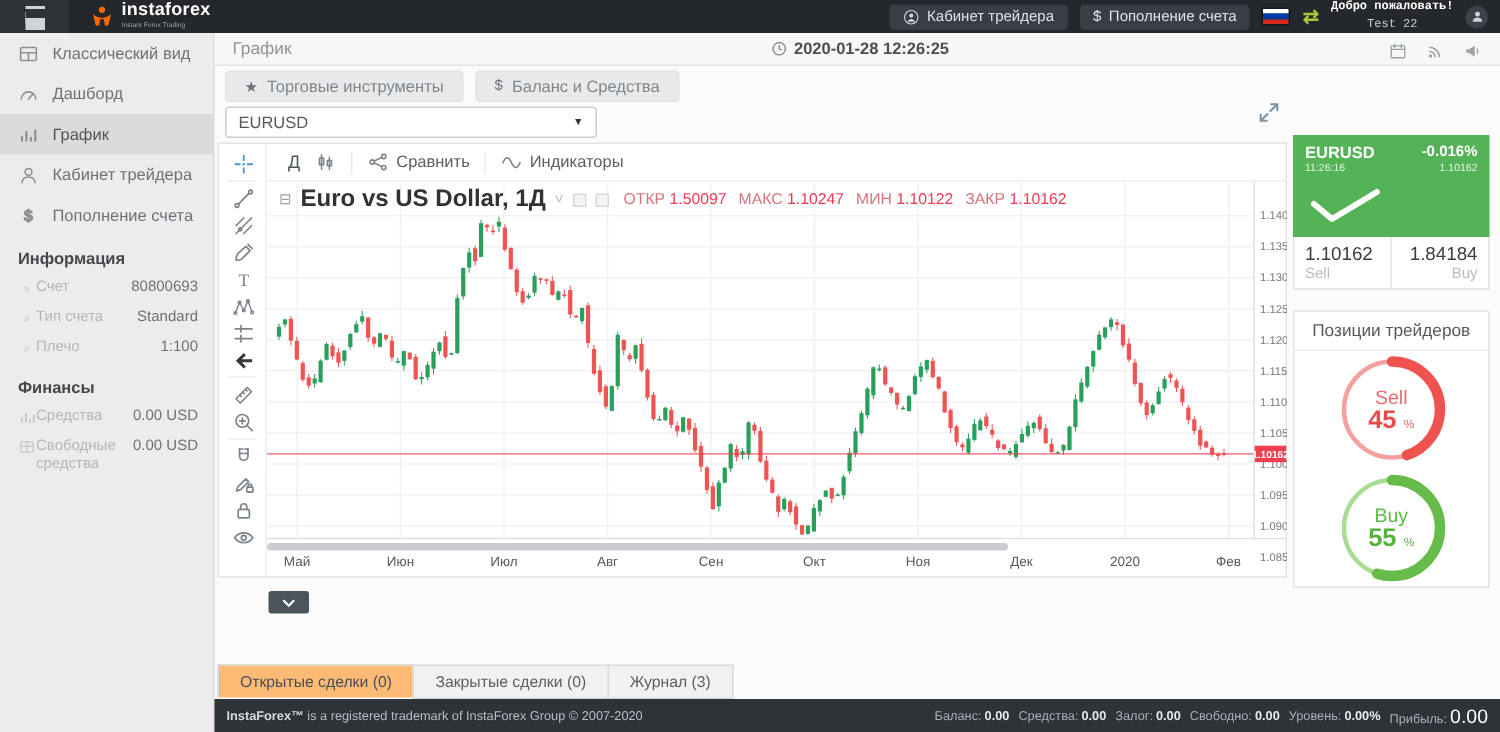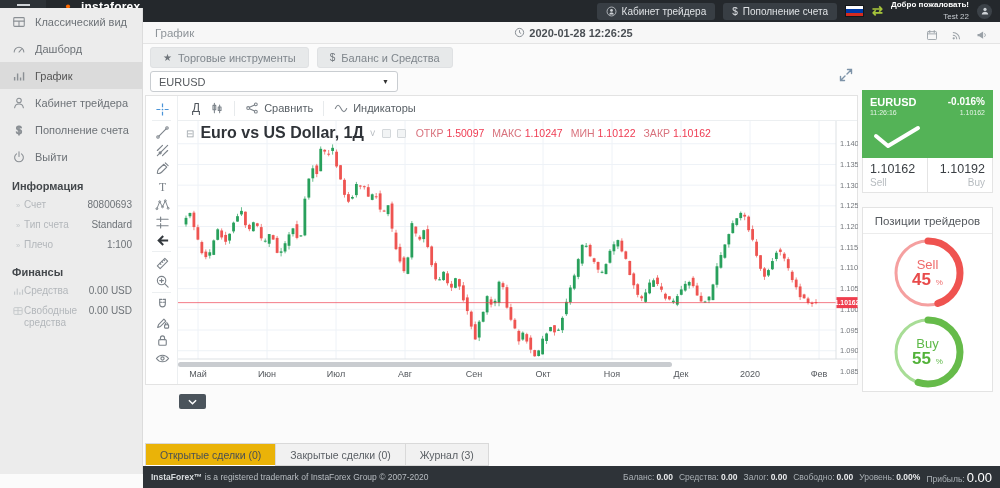--- a/index.html
+++ b/index.html
@@ -17,28 +17,28 @@
   .brand-text{line-height:9px;}
   .brand-name{font-size:12px;font-weight:700;color:#fff;letter-spacing:.2px;}
   .brand-tag{font-size:4.5px;color:#9aa1a7;display:block;margin-top:1px;}
   .topbar-right{margin-left:auto;display:flex;align-items:center;gap:8px;padding-right:8px;}
   .tb-btn{display:flex;align-items:center;gap:5px;background:#383e44;border-radius:3px;
           padding:2px 9px;font-size:10px;color:#dfe2e5;height:17px;cursor:pointer;}
   .tb-btn .ic{width:11px;height:11px;display:inline-block;}
   .flag{width:19px;height:12px;border:1px solid #14171a;display:flex;flex-direction:column;cursor:pointer;}
   .flag div{flex:1;}
   .swap{color:#a6c43b;font-size:13px;font-weight:700;cursor:pointer;line-height:12px;}
-  .welcome{text-align:right;line-height:8.5px;}
+  .welcome{text-align:center;line-height:8.5px;font-family:Liberation Mono, monospace;}
   .welcome b{font-size:8px;color:#fff;display:block;}
   .welcome span{font-size:8px;color:#c7ccd1;}
   .avatar{width:15px;height:15px;border-radius:50%;background:#3c4248;display:flex;
           align-items:center;justify-content:center;cursor:pointer;}
   .avatar svg{width:10px;height:10px;}
   
-  .sidebar{position:absolute;left:0;top:8px;width:143px;height:466px;background:#ececec;
+  .sidebar{position:absolute;left:0;top:22px;width:143px;height:466px;background:#ececec;
            border-right:1px solid #dcdcdc;}
   .nav-item{display:flex;align-items:center;gap:9px;height:27px;padding:0 0 0 12px;
             font-size:11px;color:#6d7277;cursor:pointer;}
   .nav-item.active{background:#dbdbdb;color:#555;}
   .nav-item .nico{width:14px;height:14px;color:#8a8f94;flex:0 0 14px;}
   .nav-item .nico svg{width:14px;height:14px;stroke:#8a8f94;}
   .side-sec{font-size:11px;font-weight:700;color:#44484c;padding:10px 12px 4px 12px;}
   .side-row{display:flex;align-items:flex-start;padding:3px 10px 3px 12px;font-size:10px;color:#b3b7bb;}
   .side-row .ric{width:12px;color:#c3c7ca;font-size:9px;flex:0 0 12px;}
   .side-row .rlab{flex:1;padding-right:4px;line-height:12px;}
@@ -85,21 +85,21 @@
   .ohlc .pair{display:flex;gap:3px;}
   .ohlc .k{color:#d8727d;}
   .ohlc .v{color:#ef3b52;}
   .collapse-btn{position:absolute;left:1px;top:273px;width:27px;height:15px;background:#4b545c;
                 border:none;border-radius:2px;cursor:pointer;display:flex;align-items:center;justify-content:center;}
   .collapse-btn svg{width:9px;height:6px;}
   
   .tabs{position:absolute;left:145px;top:443px;display:flex;height:23px;}
   .tab{border:1px solid #d9d9d9;margin-right:-1px;background:#f1f1f1;display:flex;align-items:center;
        padding:0 14px;font-size:10.5px;color:#5a5f64;cursor:pointer;}
-  .tab.active{background:#eab308;border-bottom-color:#fff;color:#4a4f54;}
+  .tab.active{background:#fdba74;border-bottom-color:#fff;color:#4a4f54;}
   
   .quote-card{position:absolute;left:862px;top:90px;width:131px;}
   .quote-head{background:#54b357;height:68px;position:relative;color:#fff;padding:6px 8px;}
   .qh-row{display:flex;justify-content:space-between;}
   .qh-sym{font-size:11px;font-weight:700;}
   .qh-chg{font-size:10px;font-weight:700;}
   .qh-sub{display:flex;justify-content:space-between;font-size:7px;color:rgba(255,255,255,.85);margin-top:1px;}
   .qh-check{position:absolute;left:10px;top:34px;}
   .quote-prices{display:flex;gap:1px;background:#e4e4e4;border:1px solid #e4e4e4;border-top:none;}
   .qp-cell{flex:1;background:#fff;padding:4px 7px;cursor:pointer;}
@@ -206,27 +206,20 @@
               <circle cx="8" cy="5.2" r="2.6"></circle>
               <path d="M3 13.5c.4-3 2.3-4.4 5-4.4s4.6 1.4 5 4.4"></path>
             </svg></span>
           <span>Кабинет трейдера</span>
         </div>
         <div class="nav-item">
           <span class="nico"><svg viewBox="0 0 16 16">
               <text x="8" y="12" text-anchor="middle" font-size="12" fill="#8a8f94" font-family="Liberation Sans,sans-serif">$</text>
             </svg></span>
           <span>Пополнение счета</span>
-        </div>
-        <div class="nav-item">
-          <span class="nico"><svg viewBox="0 0 16 16" fill="none" stroke="#7c838a" stroke-width="1.2" stroke-linecap="round" stroke-linejoin="round">
-              <path d="M5.2 4.4a5 5 0 1 0 5.6 0"></path>
-              <path d="M8 2v5.5"></path>
-            </svg></span>
-          <span>Выйти</span>
         </div>
       </nav>
     <div class="side-sec">Информация</div>
     <div id="info-rows">
         <div class="side-row">
           <span class="ric"><svg viewBox="0 0 16 16">
               <text x="8" y="11.5" text-anchor="middle" font-size="10" fill="#c3c7ca" font-family="Liberation Sans,sans-serif">»</text>
             </svg></span>
           <span class="rlab">Счет</span>
           <span class="rval">80800693</span>
@@ -854,21 +847,21 @@
       <svg class="qh-check" width="52" height="26" viewBox="0 0 52 26">
         <path d="M4 12l12 10L46 4" stroke="#fff" stroke-width="4" fill="none" stroke-linecap="round" stroke-linejoin="round"></path>
       </svg>
     </div>
     <div class="quote-prices">
       <div class="qp-cell">
         <div class="qp-price">1.10162</div>
         <div class="qp-side">Sell</div>
       </div>
       <div class="qp-cell right">
-        <div class="qp-price">1.10192</div>
+        <div class="qp-price">1.84184</div>
         <div class="qp-side">Buy</div>
       </div>
     </div>
   </div>
 
   <div class="pos-card">
     <div class="pos-head">Позиции трейдеров</div>
     <div class="donut sell">
       <svg viewBox="0 0 80 80">
         <circle cx="40" cy="40" r="32" fill="none" stroke="#f5a0a0" stroke-width="3"></circle>

